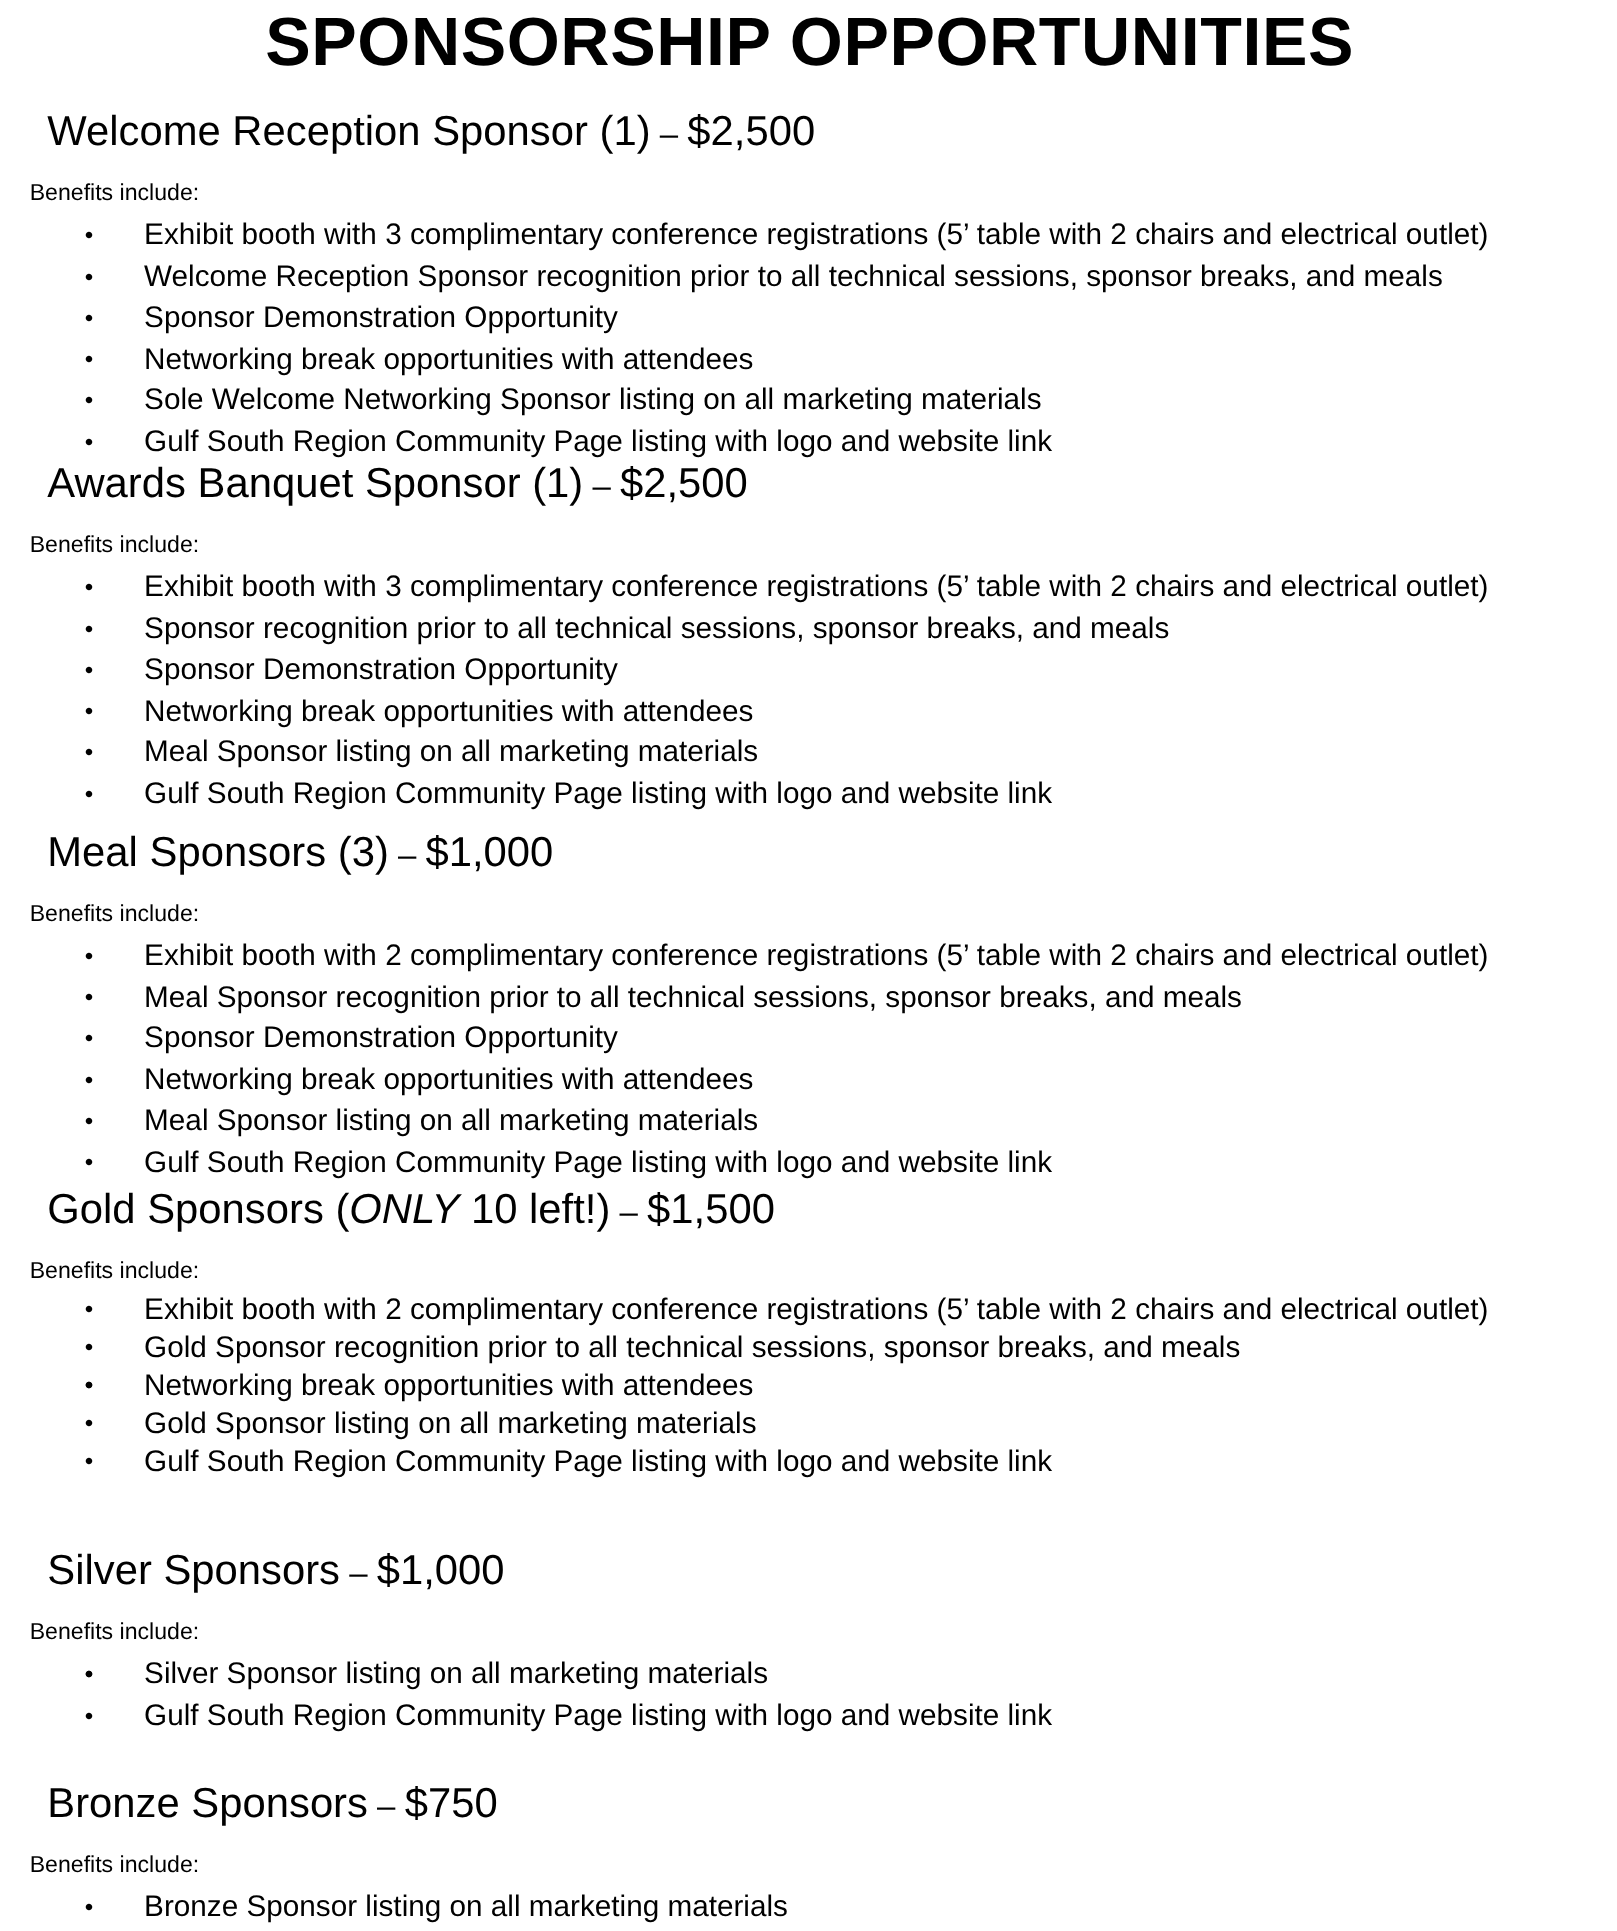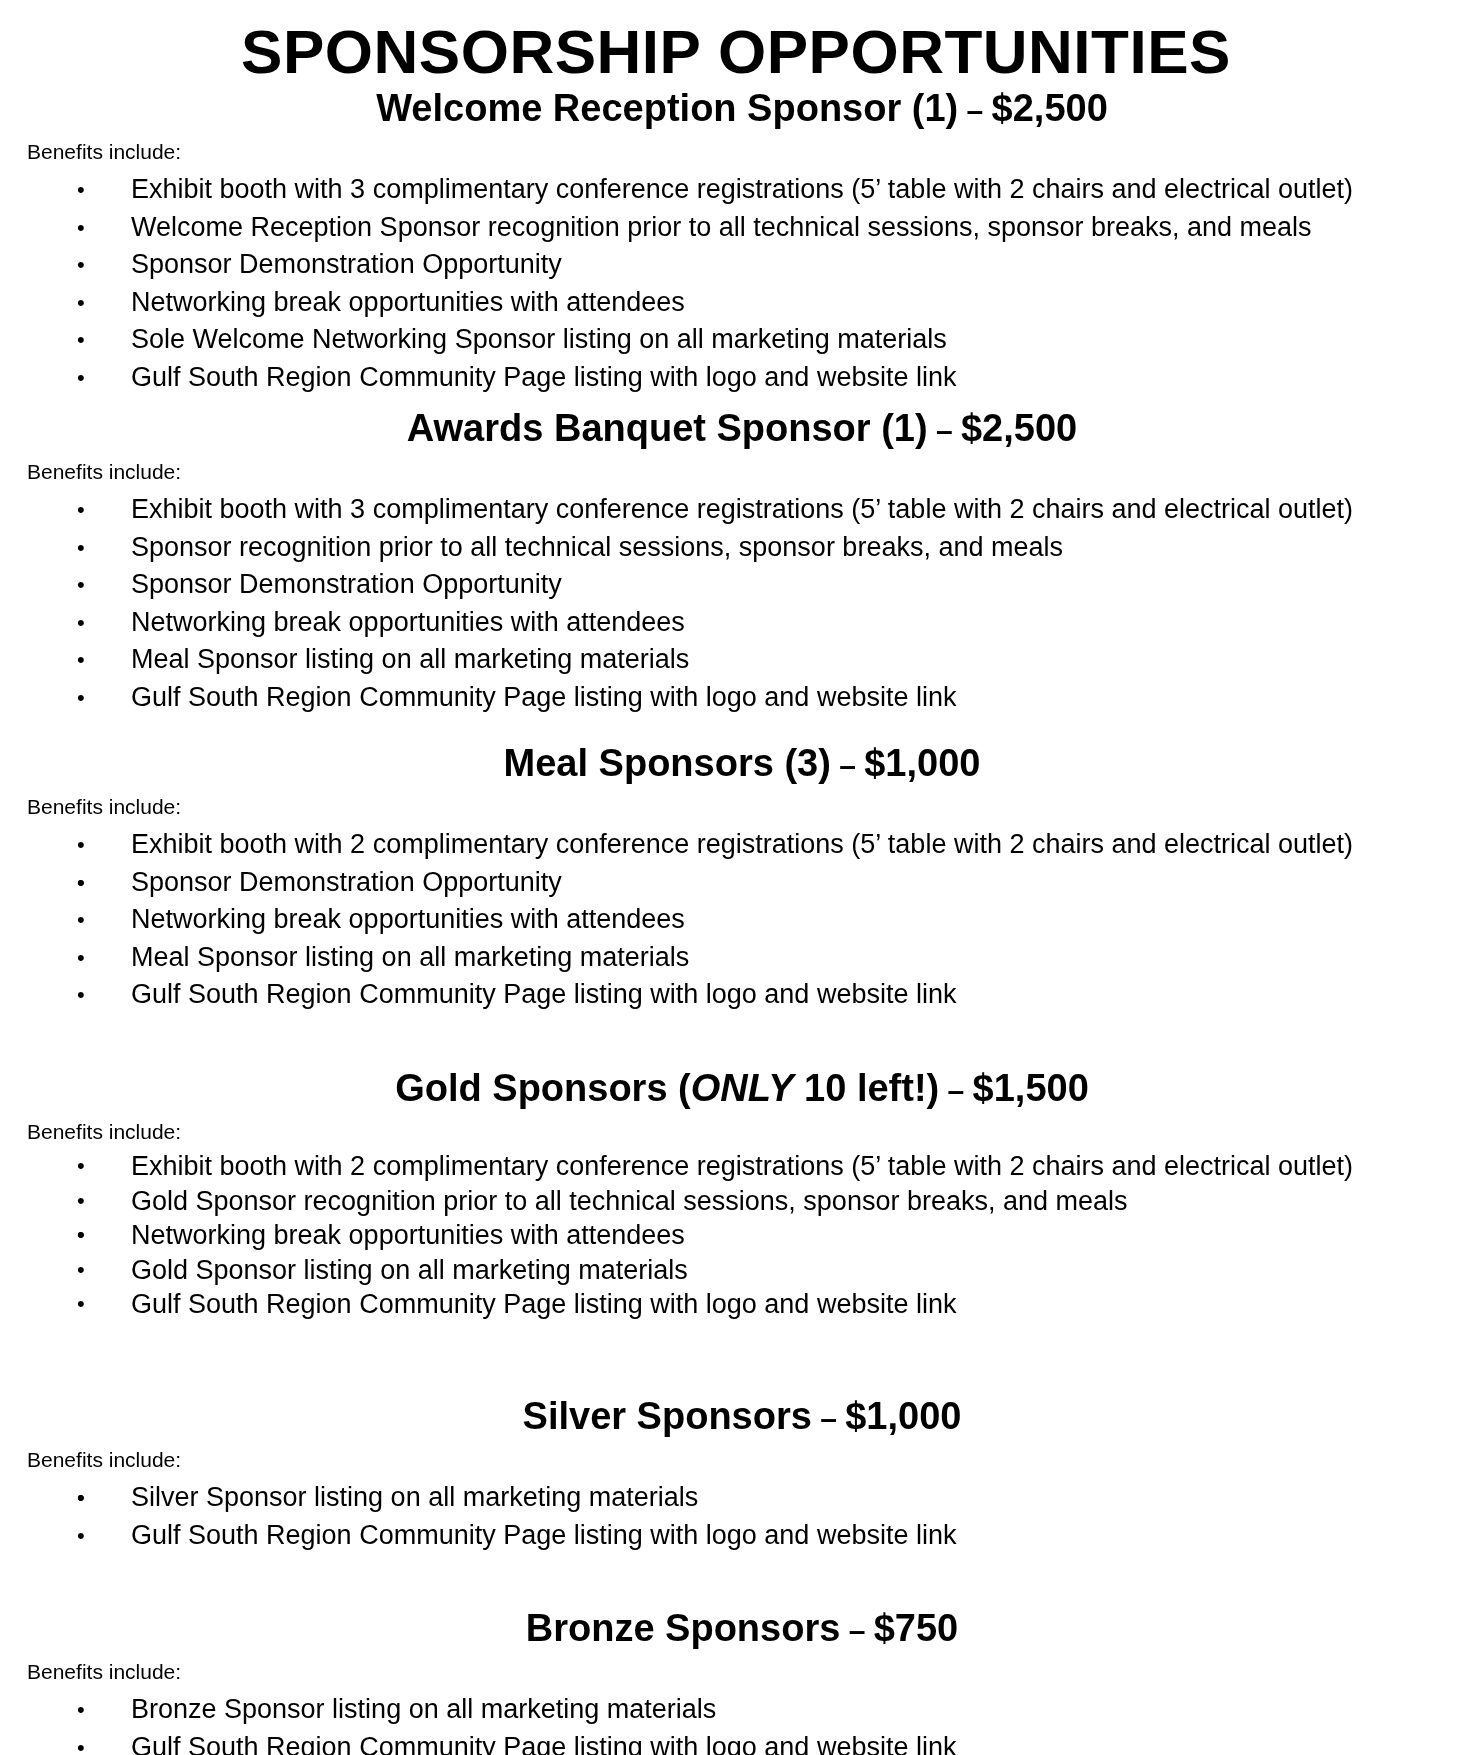--- a/index.html
+++ b/index.html
@@ -1,26 +1,26 @@
 <!DOCTYPE html>
 <html><head>
 <meta charset="utf-8">
 <style>
   html, body { margin: 0; padding: 0; background: #ffffff; }
   body {
     width: 1470px; height: 1755px; overflow: hidden; position: relative;
     font-family: "Liberation Sans", sans-serif; color: #000;
   }
   .title {
-    position: absolute; left: 0; width: 1364px; top: 16px;
+    position: absolute; left: 0; width: 1364px; top: 3px;
     text-align: center; font-weight: bold; font-size: 62px; line-height: 72px;
     padding-left: 108px; box-sizing: border-box; letter-spacing: 0.5px;
   }
   .section { position: absolute; left: 27px; width: 1430px; }
-  .heading { font-weight: bold; font-size: 38px; line-height: 44px; margin: 4px; white-space: nowrap; text-align: center; }
+  .heading { font-weight: normal; font-size: 38px; line-height: 44px; margin: 16px; white-space: nowrap; }
   .heading .dash { font-size: 30px; }
   .heading em { font-style: italic; }
   .intro { font-size: 21px; line-height: 30px; margin: 2px 0 0 0; }
   ul { list-style: none; margin: 4px 0 0 0; padding: 0; }
   li { position: relative; padding-left: 104px; font-size: 27px; line-height: 37.5px; white-space: nowrap; }
   li .bullet { position: absolute; left: 50px; top: 0; font-size: 22px; }
 </style>
 </head>
 <body>
 
@@ -50,21 +50,21 @@
     <li><span class="bullet">•</span><span>Meal Sponsor listing on all marketing materials</span></li>
     <li><span class="bullet">•</span><span>Gulf South Region Community Page listing with logo and website link</span></li>
   </ul>
 </div>
 
 <div class="section" style="top:737px;">
   <h2 class="heading"><span>Meal Sponsors (3)</span><span class="dash"> – </span><span>$1,000</span></h2>
   <p class="intro">Benefits include:</p>
   <ul>
     <li><span class="bullet">•</span><span>Exhibit booth with 2 complimentary conference registrations (5’ table with 2 chairs and electrical outlet)</span></li>
-    <li><span class="bullet">•</span></li>
+    <li><span class="bullet">•</span><span>Meal Sponsor recognition prior to all technical sessions, sponsor breaks, and meals</span></li>
     <li><span class="bullet">•</span><span>Sponsor Demonstration Opportunity</span></li>
     <li><span class="bullet">•</span><span>Networking break opportunities with attendees</span></li>
     <li><span class="bullet">•</span><span>Meal Sponsor listing on all marketing materials</span></li>
     <li><span class="bullet">•</span><span>Gulf South Region Community Page listing with logo and website link</span></li>
   </ul>
 </div>
 
 <div class="section" style="top:1062px;">
   <h2 class="heading"><span>Gold Sponsors (</span><em>ONLY</em><span> 10 left!)</span><span class="dash"> – </span><span>$1,500</span></h2>
   <p class="intro">Benefits include:</p>

